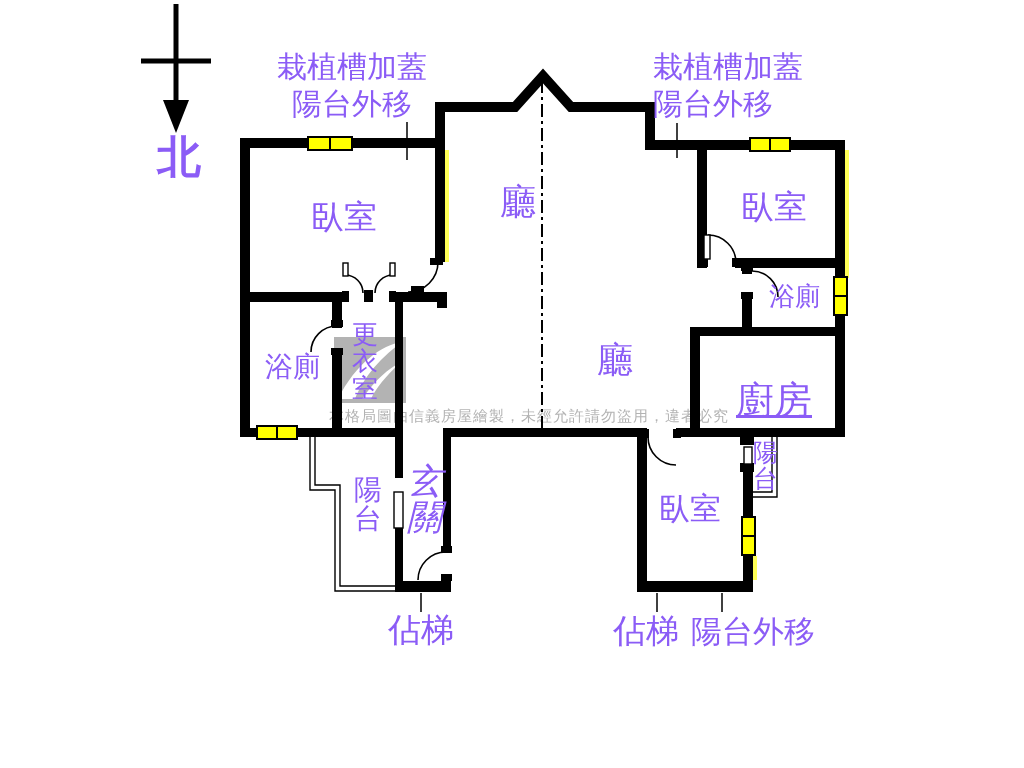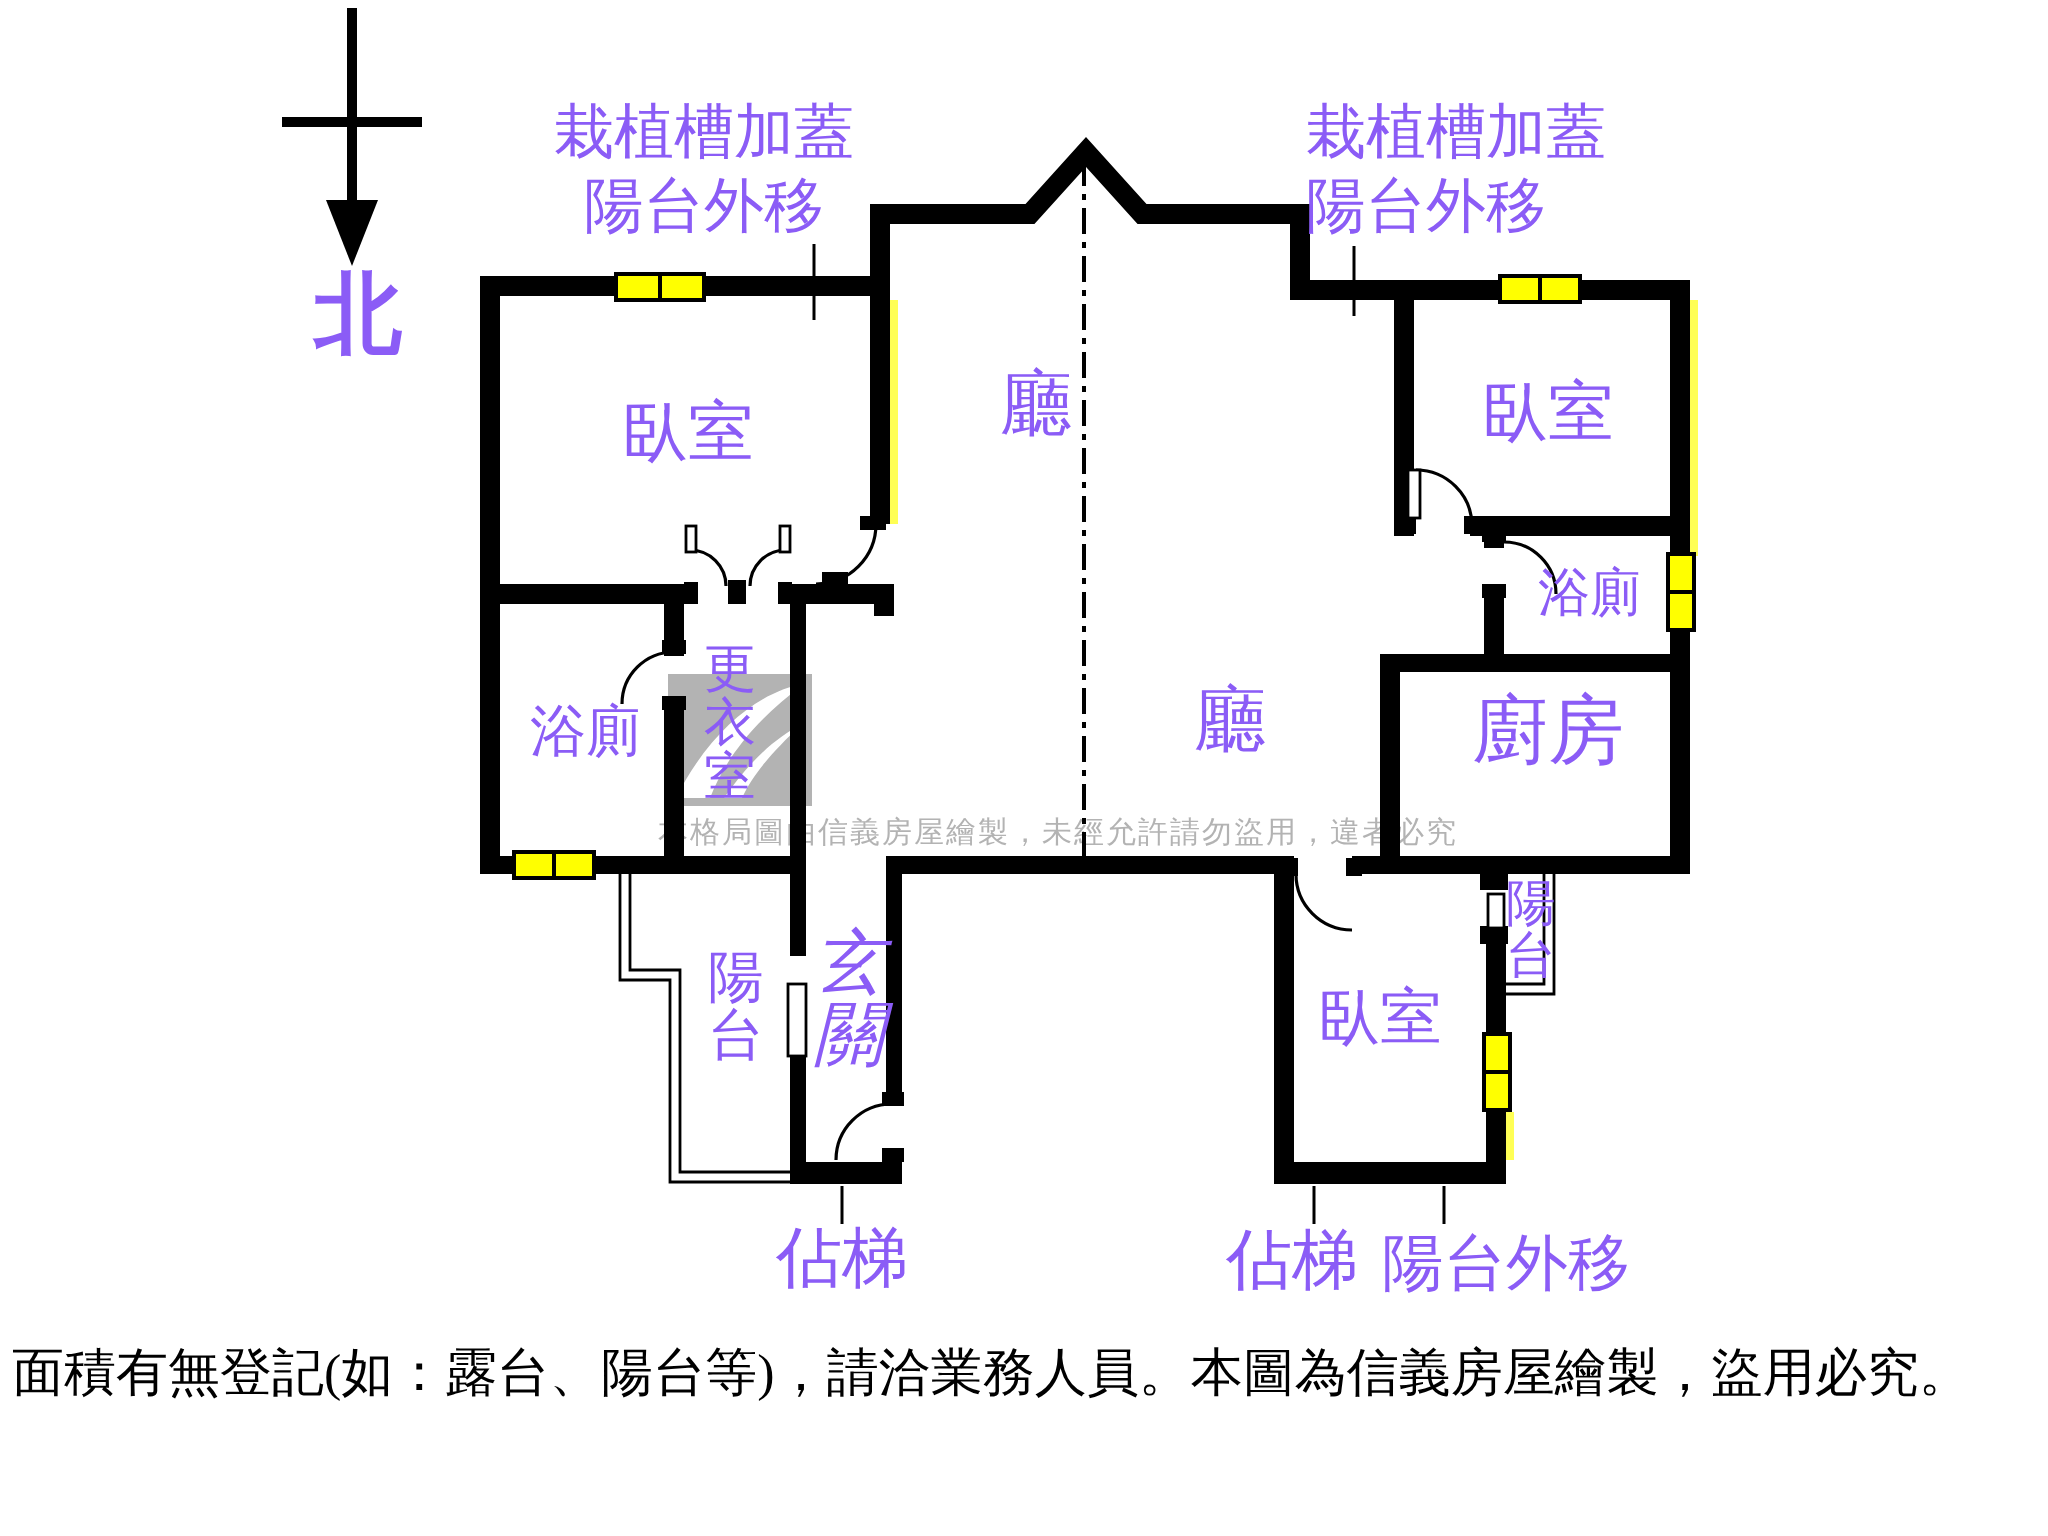--- a/index.html
+++ b/index.html
@@ -167,27 +167,26 @@
     <span class="ln">陽台外移</span>
   </div>
 
   <div class="lbl room" style="left:311px;top:199px;font-size:33px;">臥室</div>
   <div class="lbl room" style="left:500px;top:183px;font-size:36px;">廳</div>
   <div class="lbl room" style="left:597px;top:341px;font-size:36px;">廳</div>
   <div class="lbl room" style="left:741px;top:189px;font-size:33px;">臥室</div>
   <div class="lbl room" style="left:265px;top:352px;font-size:28px;">浴廁</div>
   <div class="lbl room vtext" style="left:352px;top:321px;font-size:26px;text-align:center;">更衣室</div>
   <div class="lbl room" style="left:769px;top:283px;font-size:26px;">浴廁</div>
-  <div class="lbl room" style="left:736px;top:346px;font-size:38px;">廚房</div>
+  <div class="lbl room" style="left:736px;top:380px;font-size:38px;text-decoration:underline;">廚房</div>
   <div class="lbl room vtext" style="left:354px;top:475px;font-size:28px;">陽台</div>
   <div class="lbl room vtext" style="left:407px;top:464px;font-size:35px;font-style:italic;">玄關</div>
   <div class="lbl room vtext" style="left:753px;top:440px;font-size:25px;">陽台</div>
   <div class="lbl room" style="left:659px;top:492px;font-size:31px;">臥室</div>
 
   <div class="lbl" style="left:388px;top:612px;font-size:33px;">佔梯</div>
   <div class="lbl" style="left:613px;top:613px;font-size:33px;">佔梯</div>
   <div class="lbl" style="left:691px;top:615px;font-size:31px;">陽台外移</div>
 
   <div id="disclaimer">
-    <span class="ln">面積有無登記(如：露台、陽台等)，請洽業務人員。本圖為信義房屋繪製，盜用必究。</span>
   </div>
 
 </div>
 
 </body></html>

